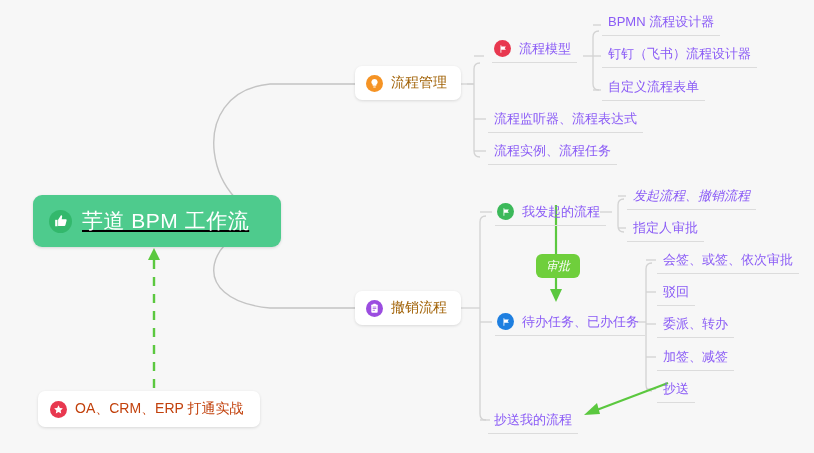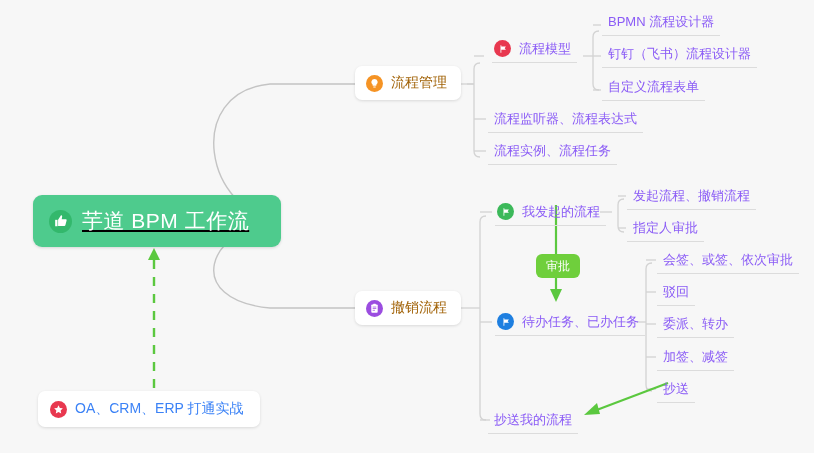--- a/index.html
+++ b/index.html
@@ -70,21 +70,21 @@
   #pill-liucheng { left: 355px; top: 66px; }
   #pill-shenpi   { left: 355px; top: 291px; }
 
   
   #pill-oa {
     left: 38px;
     top: 391px;
     height: 36px;
     padding: 0 16px 0 12px;
   }
-  #pill-oa .pill-label { font-size: 14px; color: #3b82f6; }
+  #pill-oa .pill-label { font-size: 14px; color: #c2410c; }
 
   
   .leaf {
     position: absolute;
     font-size: 13px;
     color: #8b5cf6;
     white-space: nowrap;
     border-bottom: 1px solid #dcdcdc;
     padding: 0 6px 5px 6px;
     line-height: 17px;
@@ -121,20 +121,21 @@
   .badge-green {
     position: absolute;
     background: #6FCF3C;
     color: #ffffff;
     border-radius: 6px;
     font-size: 12px;
     padding: 5px 10px;
     z-index: 7;
     white-space: nowrap;
     line-height: 14px;
+    font-style: italic;
   }
   #badge-shenpi { left: 536px; top: 254px; }
 </style>
 </head>
 <body>
 
 <div id="canvas">
 
   <svg id="wires" viewBox="0 0 814 453" xmlns="http://www.w3.org/2000/svg">
     <g fill="none" stroke="#c4c4c4" stroke-width="1.4">
@@ -282,21 +283,21 @@
         <path d="M6 3v18h2v-7h11l-3-4 3-4H8V3z"></path>
       </svg>
     </span>
     <span class="leaf-text">待办任务、已办任务</span>
   </div>
 
   <div class="leaf" style="left:488px; top:411px;">
     <span>抄送我的流程</span>
   </div>
 
-  <div class="leaf" style="left:627px; top:187px;">
+  <div class="leaf" style="left:627px; top:187px;font-style:italic;">
     <span>发起流程、撤销流程</span>
   </div>
   <div class="leaf" style="left:627px; top:219px;">
     <span>指定人审批</span>
   </div>
 
   <div class="leaf" style="left:657px; top:251px;">
     <span>会签、或签、依次审批</span>
   </div>
   <div class="leaf" style="left:657px; top:283px;">

